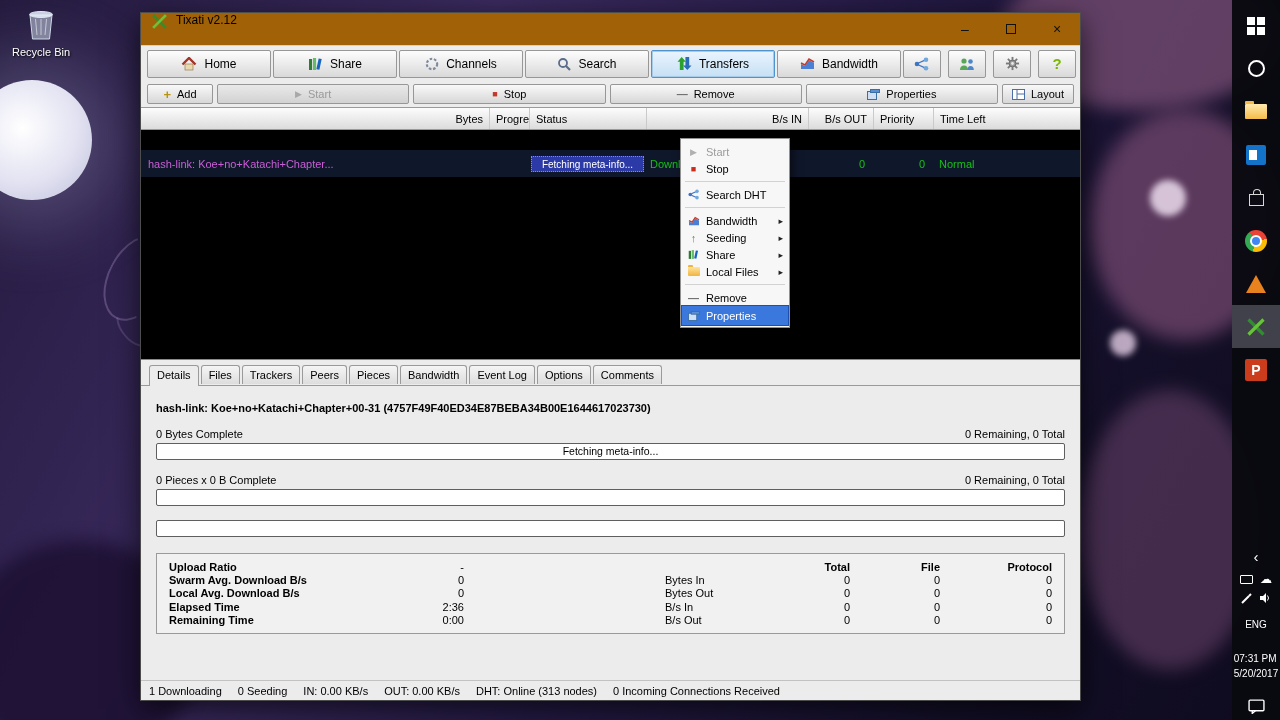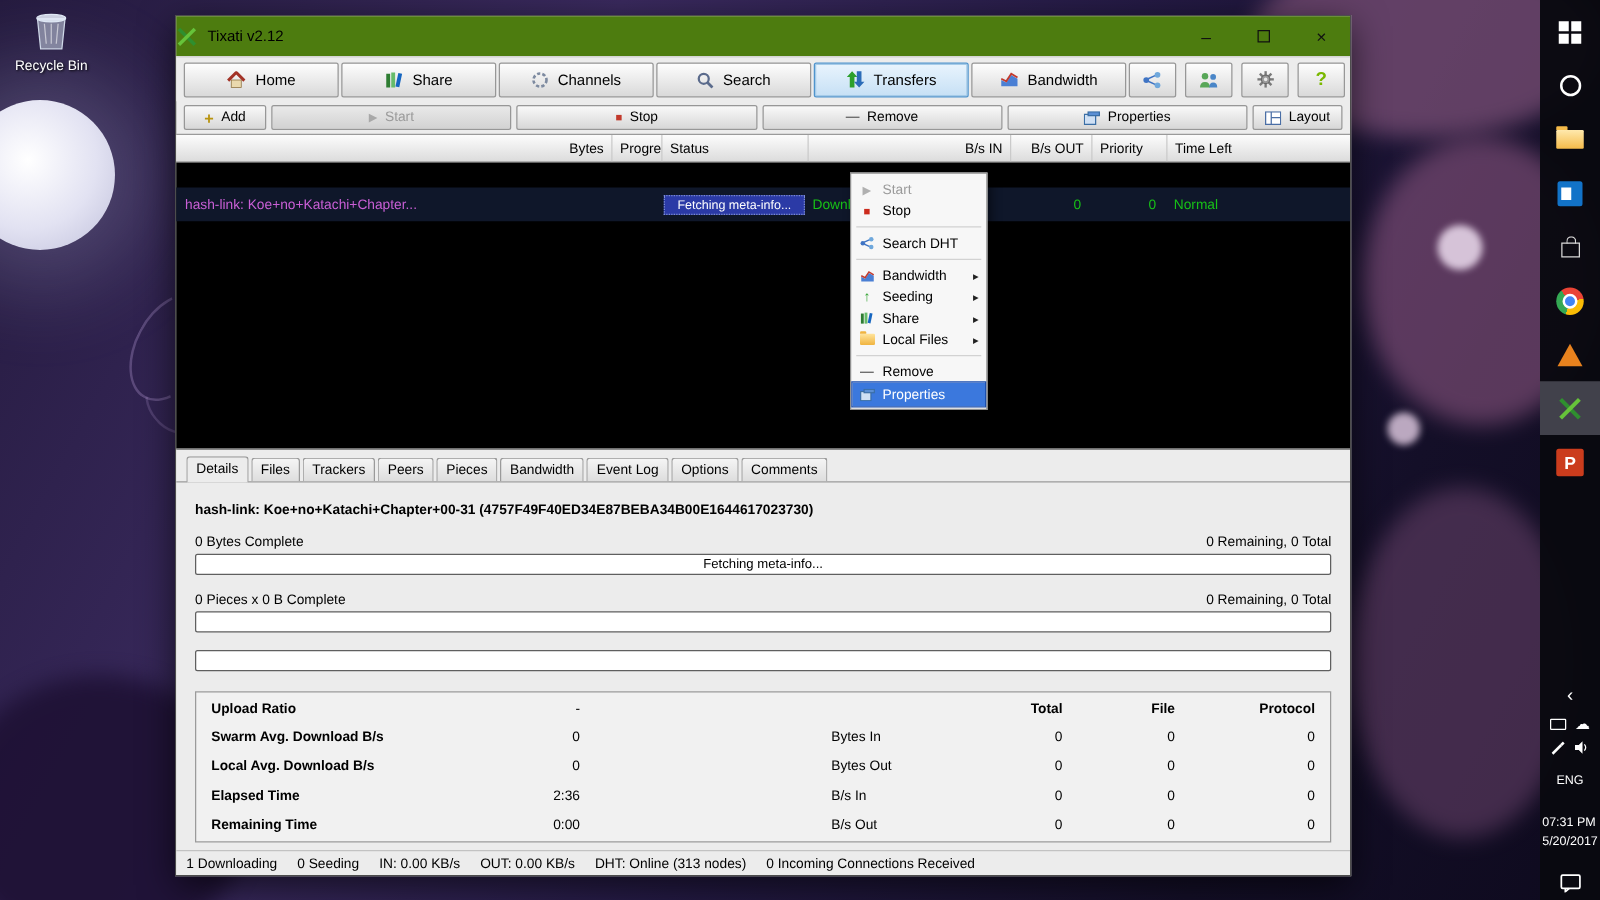--- a/index.html
+++ b/index.html
@@ -23,21 +23,21 @@
     border-radius:50%; border-top-color:transparent; border-right-color:transparent; transform:rotate(28deg); }
   .swirl2 { left:120px; top:300px; width:34px; height:50px; transform:rotate(-40deg); opacity:.7; }
 
   
   .recycle { position:absolute; left:8px; top:6px; width:66px; text-align:center; }
   .recycle .lbl { display:block; margin-top:2px; color:#fff; font-size:11px; text-shadow:1px 1px 2px #000; }
 
   
   .win { position:absolute; left:140px; top:12px; width:941px; height:689px; background:#ececec;
     border:1px solid #4d4d4d; box-shadow:0 8px 28px rgba(0,0,0,.65); display:flex; flex-direction:column; }
-  .titlebar { flex:0 0 32px; background:#4d7c0f; display:flex; align-items:center; }
+  .titlebar { flex:0 0 32px; background:#a16207; display:flex; padding-left:10px; }
   .title-text { font-size:12px; margin-left:8px; }
   .win-controls { margin-left:auto; display:flex; height:100%; }
   .wc { width:46px; display:flex; align-items:center; justify-content:center; font-size:14px; color:#111; }
   .glyph-max { width:10px; height:10px; border:1px solid #111; display:inline-block; }
 
   
   .nav { flex:0 0 36px; display:flex; align-items:center; padding:0 6px; gap:2px; background:#ececec; border-top:1px solid #cfcfcf; }
   .nav-btn { flex:0 0 124px; height:28px; background:linear-gradient(#fdfdfd,#d9d9d9); border:1px solid #979797;
     border-radius:2px; display:flex; align-items:center; justify-content:center; gap:7px; font-size:12px; cursor:default; }
   .nav-btn.active { background:linear-gradient(#e9f4fd,#c6e0f5); border-color:#4f94cd; box-shadow:inset 0 0 0 1px #a5cbe8; }
@@ -86,33 +86,33 @@
   .sub { position:absolute; right:5px; font-size:9px; color:#222; }
   .mi-stop { color:#cc2b1d; font-size:9px; }
   .mi-start { color:#b0b0b0; font-size:9px; }
   .mi-seed { color:#2ca02c; font-weight:bold; }
   .mi-remove { color:#6f6f6f; font-weight:bold; }
   .mi-folder { width:12px; height:9px; background:linear-gradient(#ffe49c,#f0b440); border-radius:1px; position:relative; display:inline-block; }
   .mi-folder::before { content:""; position:absolute; top:-2px; left:0; width:5px; height:2px; background:#f0b440; border-radius:1px 1px 0 0; }
 
   
   .panel { flex:1; display:flex; flex-direction:column; background:#ececec; border-top:1px solid #8a8a8a; }
-  .tabs { flex:0 0 26px; display:flex; align-items:flex-end; padding:4px 8px 0; border-bottom:1px solid #9a9a9a; }
+  .tabs { flex:0 0 26px; display:flex; align-items:center; padding:4px 8px 0; border-bottom:1px solid #9a9a9a; }
   .tab { font-size:11px; padding:3px 7px; background:linear-gradient(#f5f5f5,#dddddd); border:1px solid #9a9a9a;
     border-bottom:none; border-radius:3px 3px 0 0; margin-right:2px; position:relative; }
   .tab.active { background:#ececec; padding-bottom:5px; margin-bottom:-1px; z-index:2; }
   .content { flex:1; padding:6px 15px 6px; font-size:11px; }
   .hash-title { font-weight:bold; margin:10px 0 4px; }
   .meter { margin-top:14px; }
   .meter .lr { display:flex; justify-content:space-between; margin-bottom:3px; }
   .bar { height:17px; background:#fff; border:1px solid #5f5f5f; border-radius:2px; text-align:center;
     font-size:10.5px; line-height:15px; }
 
   .statsbox { margin-top:16px; border:1px solid #9a9a9a; background:#f1f1f1; padding:7px 12px 6px;
-    display:grid; grid-template-columns:225px 70px 1fr 95px 90px 90px 112px; row-gap:10px; line-height:13.2px; }
+    display:grid; grid-template-columns:225px 70px 1fr 95px 90px 90px 112px; row-gap:0; line-height:13.2px; }
   .sb-l { font-weight:bold; }
   .sb-v { text-align:right; }
   .sb-rl { font-weight:normal; }
   .sb-h { font-weight:bold; text-align:right; }
 
   
   .statusbar { flex:0 0 20px; display:flex; align-items:center; gap:16px; padding:0 8px; border-top:1px solid #c2c2c2; background:#ececec; }
 
   
   .taskbar { position:absolute; right:0; top:0; width:48px; height:720px; background:rgba(9,9,15,.97);

